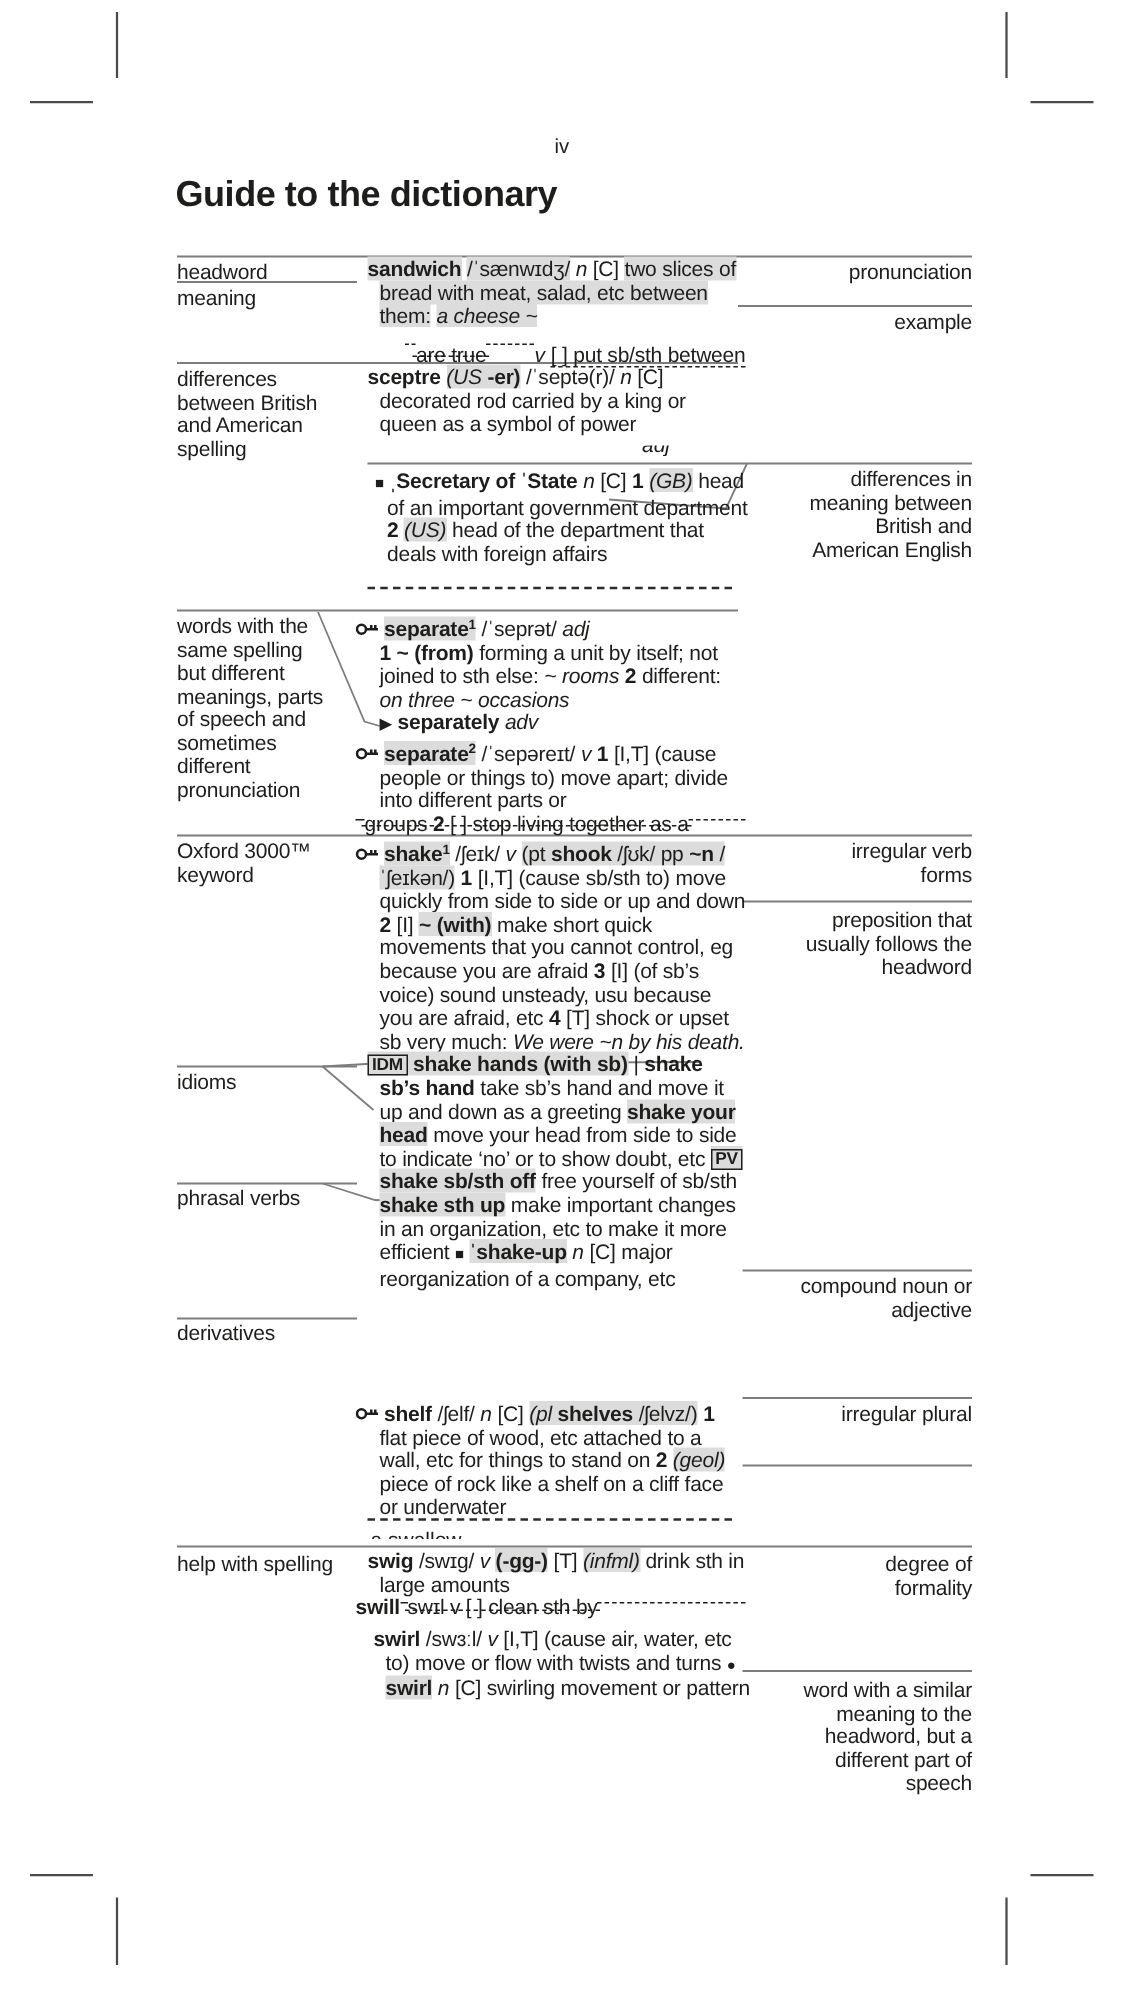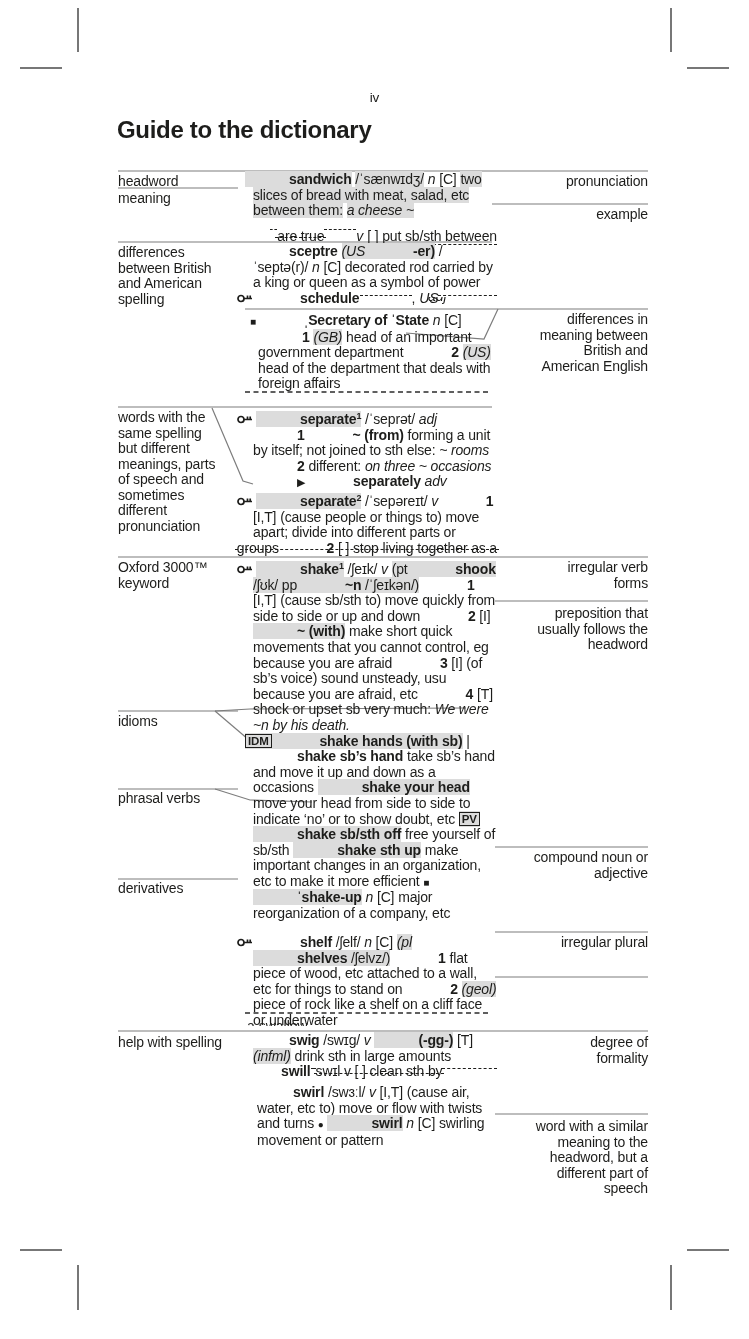--- a/index.html
+++ b/index.html
@@ -7,21 +7,21 @@
         font-family:"Liberation Sans","DejaVu Sans",sans-serif;color:#1d1d1b;}
   .abs{position:absolute;}
   .pagenum{left:0;right:0;top:90px;text-align:center;font-size:13.5px;}
   .title{left:117px;top:116px;font-size:24px;font-weight:bold;letter-spacing:-.3px;}
   
   .llab{left:118px;width:106px;font-size:14px;line-height:15.5px;letter-spacing:-.15px;}
   .rlab{right:101px;text-align:right;font-size:14px;line-height:15.5px;letter-spacing:-.15px;}
   
   .entry{left:245px;width:252px;font-size:14px;line-height:15.6px;letter-spacing:-.15px;}
   .entry p{margin:0;padding-left:8px;text-indent:-8px;}
-  .b{font-weight:bold;padding-left:44px;}
+  .b{font-weight:bold;}
   .i{font-style:italic;}
   .hl{background:#dcdcdc;}
   .sup{font-size:9px;vertical-align:5px;font-weight:bold;}
   .boxlab{display:inline-block;border:1.4px solid #1d1d1b;font-weight:bold;font-size:11.5px;
           line-height:12px;padding:0 2px;vertical-align:1px;text-indent:0;}
   .key{display:inline-block;vertical-align:0px;margin-right:3px;}
   
   .cutrow{display:flex;align-items:baseline;margin-left:-8px!important;padding-left:0!important;
           text-indent:0!important;white-space:nowrap;justify-content:flex-end;}
   .strike{position:relative;}
@@ -131,32 +131,20 @@
   <div class="abs entry" style="top:244px">
     <p>
       <span class="b">sceptre</span>
       <span class="hl"><span class="i">(US</span>
       <span class="b">-er)</span></span>
       <span>/ˈseptə(r)/</span>
       <span class="i">n</span>
       <span>[C]</span>
       <span>decorated rod carried by a king or queen as a symbol of power</span>
     </p>
-    <p class="cutrow">
-      <span class="key"><svg width="16" height="10">
-            <circle cx="4" cy="5.5" r="3" fill="none" stroke="#1d1d1b" stroke-width="1.7"></circle>
-            <path d="M7 5.5 H15 M10.5 5.5 V2.6 M13.2 5.5 V2.6" stroke="#1d1d1b" stroke-width="1.7" fill="none"></path>
-          </svg></span>
-      <span class="b">schedule</span>
-      <span class="lead" style="width:52px"></span>
-      <span>,</span>
-        <span class="gap"></span>
-      <span class="i">US</span>
-      <span class="lead grow"></span>
-    </p>
   </div>
   <div class="clip" style="left:428px;top:297px;width:34px;height:7px">
     <span class="i" style="transform:translateY(-9px)">adj</span>
   </div>
 
   <div class="abs entry" style="top:313px;left:250px">
     <p>
       <span style="font-size:10px">■</span>
       <span class="b">ˌSecretary of ˈState</span>
       <span class="i">n</span>
@@ -236,21 +224,21 @@
       <span class="b">4</span>
       <span>[T]</span>
       <span>shock or upset sb very much:</span>
       <span class="i">We were ~n by his death.</span>
     </p>
     <p>
       <span class="hl"><span class="boxlab">IDM</span>
       <span class="b">shake hands (with sb)</span></span>
       <span>|</span>
       <span class="b">shake sb’s hand</span>
-      <span>take sb’s hand and move it up and down as a occasions</span>
+      <span>take sb’s hand and move it up and down as a greeting</span>
       <span class="hl b">shake your head</span>
       <span>move your head from side to side to indicate ‘no’ or to show doubt, etc</span>
       <span class="hl"><span class="boxlab">PV</span>
       <span class="b">shake sb/sth off</span></span>
       <span>free yourself of sb/sth</span>
       <span class="hl b">shake sth up</span>
       <span>make important changes in an organization, etc to make it more efficient</span>
       <span style="font-size:10px">■</span>
       <span class="hl b">ˈshake-up</span>
       <span class="i">n</span>

